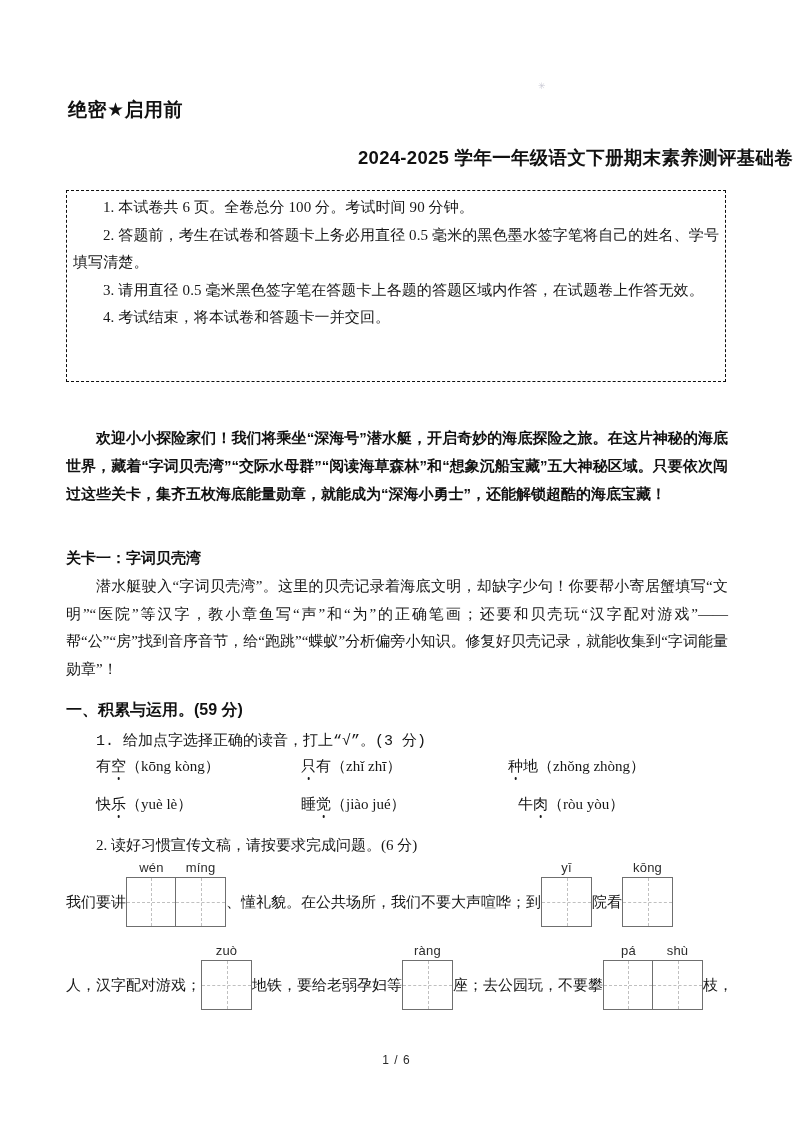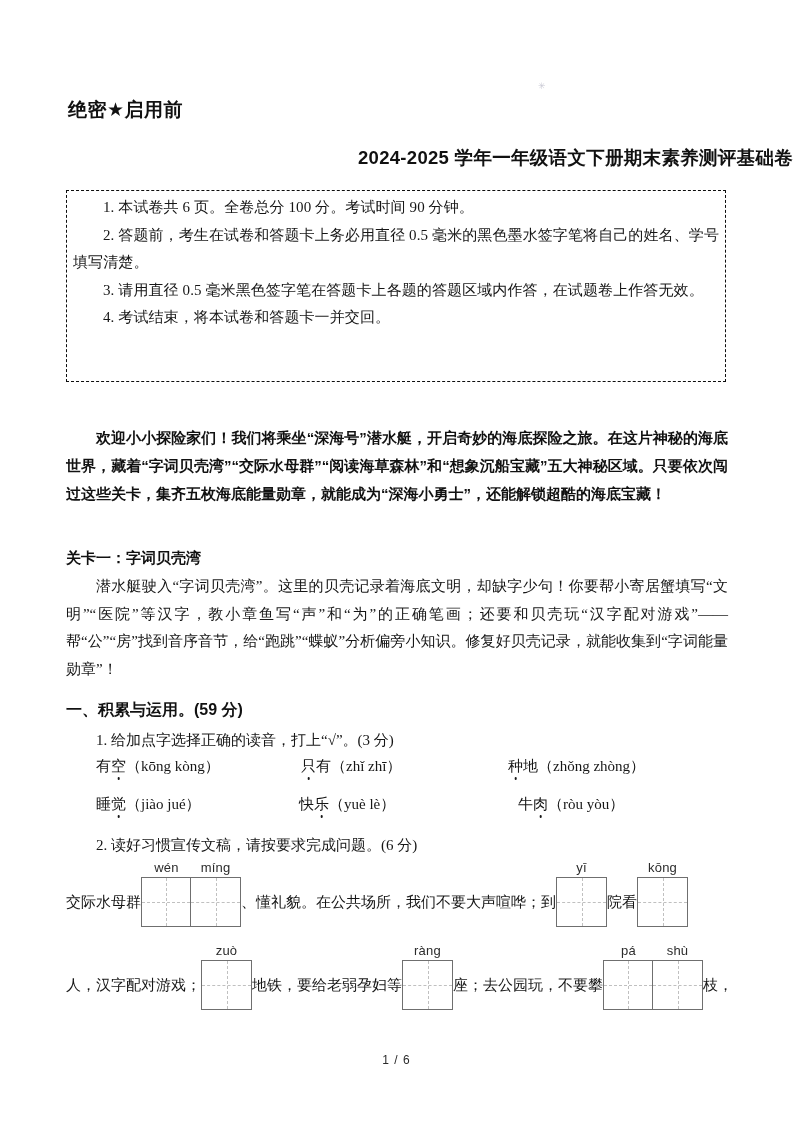--- a/index.html
+++ b/index.html
@@ -130,20 +130,21 @@
     font-size: 16px;
     color: #111;
   }
 
   
   .q1-stem {
     position: absolute;
     left: 96px; top: 731px;
     font-size: 15px;
     color: #161616;
+    font-family: Liberation Mono, monospace;
   }
 
   .q1-grid {
     position: absolute;
     left: 96px; top: 757px;
     width: 640px;
   }
   .q1-row {
     display: flex;
     height: 38px;
@@ -285,30 +286,30 @@
 
   <div class="q1-stem">1. 给加点字选择正确的读音，打上“√”。(3 分)</div>
 
   <div class="q1-grid">
     <div class="q1-row r1">
       <div class="q1-cell c1" id="q1r0c0"><span>有</span><span class="dotchar">空</span><span>（kōng kòng）</span></div>
       <div class="q1-cell c2" id="q1r0c1"><span class="dotchar">只</span><span>有</span><span>（zhǐ zhī）</span></div>
       <div class="q1-cell c3" id="q1r0c2"><span class="dotchar">种</span><span>地</span><span>（zhǒng zhòng）</span></div>
     </div>
     <div class="q1-row r2">
+      <div class="q1-cell c2" id="q1r1c1"><span>快</span><span class="dotchar">乐</span><span>（yuè lè）</span></div>
       <div class="q1-cell c1" id="q1r1c0"><span>睡</span><span class="dotchar">觉</span><span>（jiào jué）</span></div>
-      <div class="q1-cell c2" id="q1r1c1"><span>快</span><span class="dotchar">乐</span><span>（yuè lè）</span></div>
       <div class="q1-cell c3" id="q1r1c2"><span>牛</span><span class="dotchar">肉</span><span>（ròu yòu）</span></div>
     </div>
   </div>
 
   <div class="q2-stem">2. 读好习惯宣传文稿，请按要求完成问题。(6 分)</div>
 
   <div class="writeline line1" id="wline1">
-      <span class="wtext">交际水母群</span>
+      <span class="wtext">我们要讲</span>
       <span class="tzg">
         <span class="cellbox">
           <span class="pin">wén</span>
         </span>
         <span class="cellbox">
           <span class="pin">míng</span>
         </span>
       </span>
       <span class="wtext">、懂礼貌。在公共场所，我们不要大声喧哗；到</span>
       <span class="tzg">

